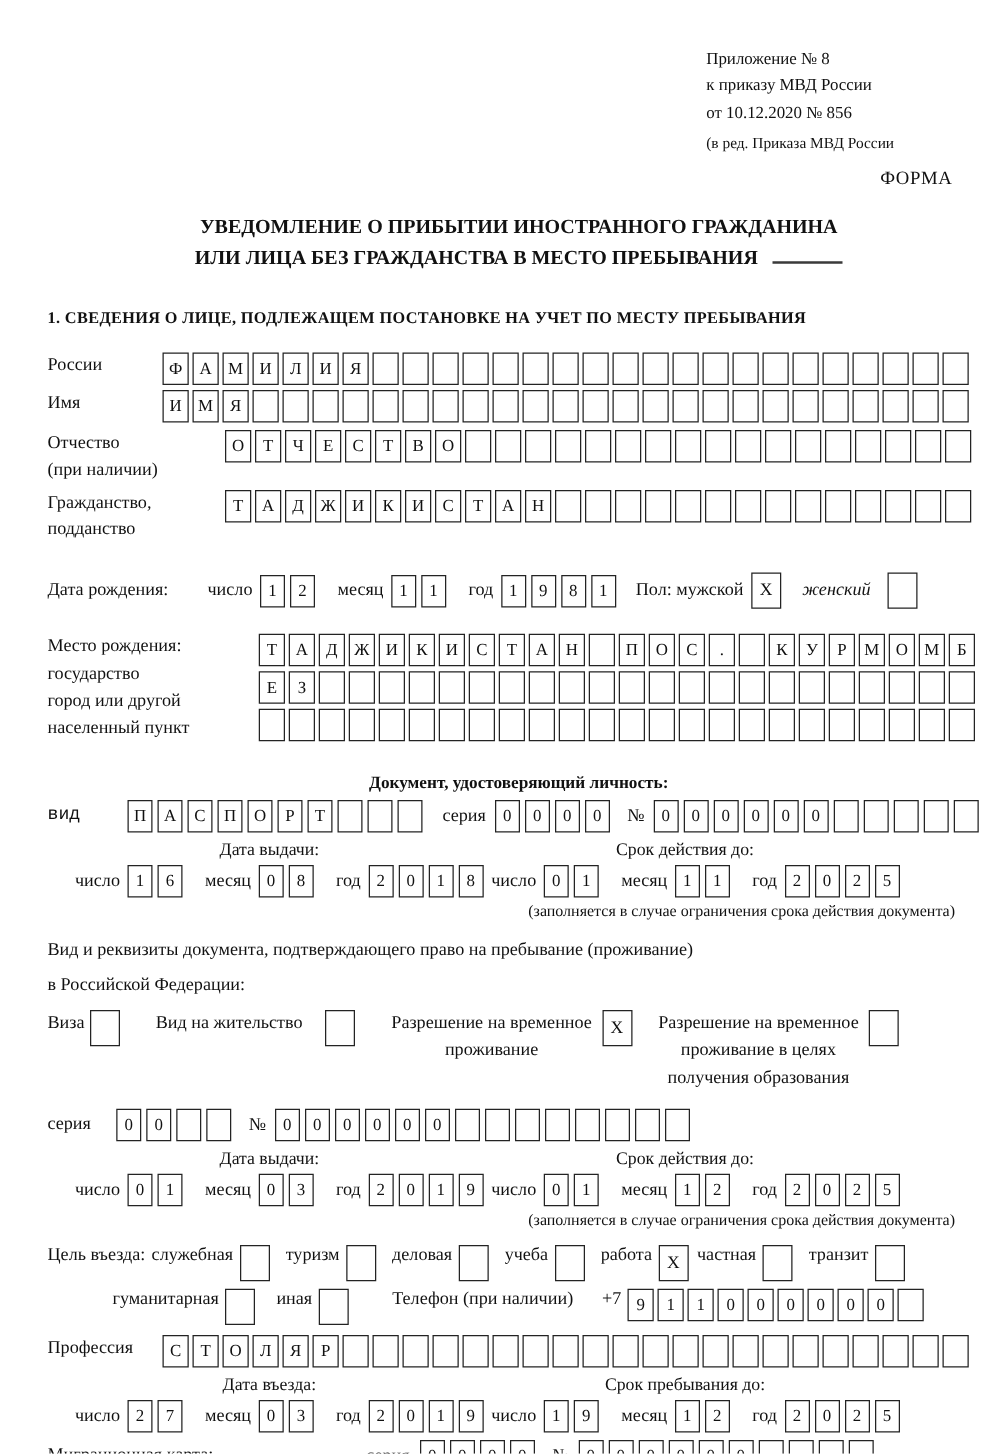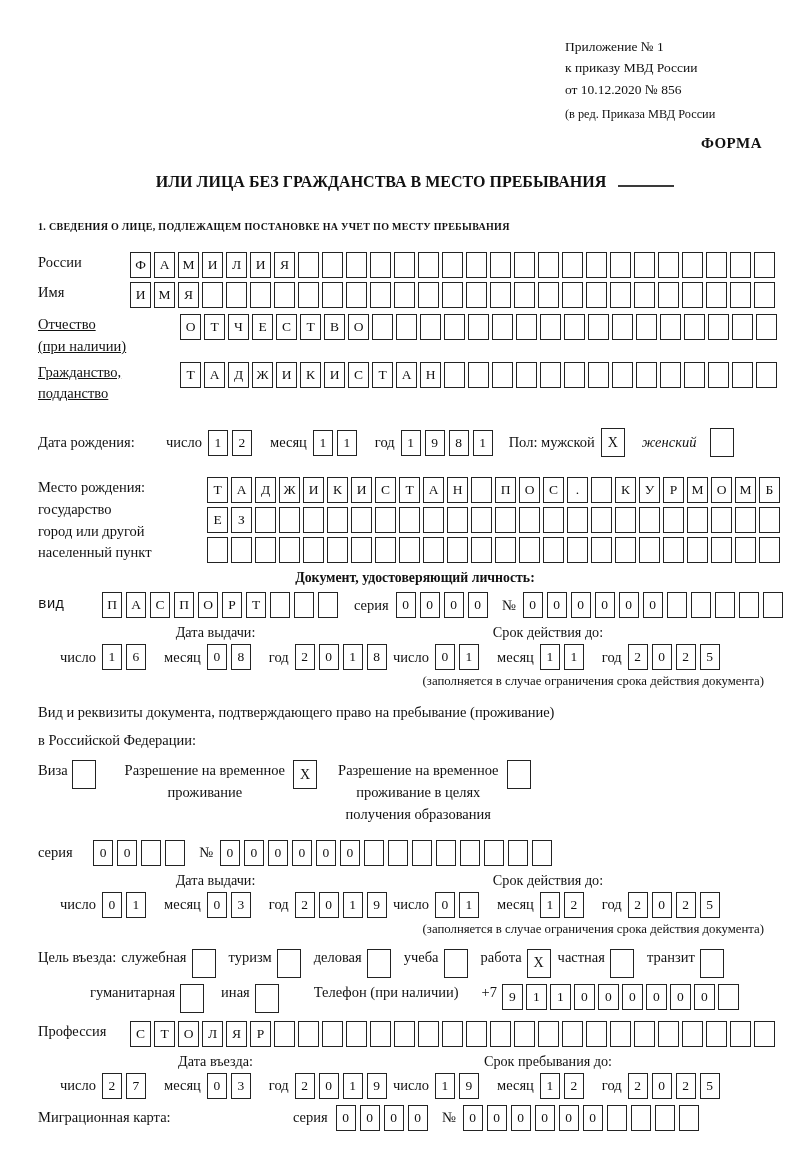--- a/index.html
+++ b/index.html
@@ -2,29 +2,29 @@
 <html><head>
 <meta charset="utf-8">
 <style>
   html,body{margin:0;padding:0;background:#fff;}
   .page{width:800px;height:1163px;box-sizing:border-box;padding:36px 8px 0 38px;
         font-family:"Liberation Serif","DejaVu Serif",serif;color:#111;background:#fff;
         position:relative;overflow:hidden;}
   
   .hdr{margin-left:527px;font-size:13.5px;line-height:1.58;}
   .hdr .small{font-size:12.3px;line-height:1.5;margin-top:5px;}
-  .forma{text-align:right;margin:12px 30px 0 0;font-weight:bold;font-size:15px;letter-spacing:.5px;}
+  .forma{text-align:right;margin:12px 30px 0 0;font-weight:normal;font-size:15px;letter-spacing:.5px;}
   
   .title{text-align:center;font-weight:bold;font-size:16px;margin-top:18px;line-height:1.55;}
   .blank{display:inline-block;width:56px;border-bottom:2px solid #3a3a3a;margin-left:12px;vertical-align:baseline;}
-  .sec1{font-weight:bold;font-size:10px;letter-spacing:.3px;margin-top:26px;}
+  .sec1{font-weight:bold;font-size:13px;letter-spacing:.3px;margin-top:26px;}
   
   .frow{display:flex;align-items:flex-start;margin-top:4px;}
   .lbl{font-size:14.5px;line-height:1.5;flex:none;}
-  .w92{width:92px;} .w142{width:142px;text-decoration:underline;} .w169{width:169px;} .w215{width:215px;}
+  .w92{width:92px;} .w142{width:142px;} .w169{width:169px;} .w215{width:215px;}
   .t{font-size:14.5px;flex:none;}
   
   .cells{display:inline-flex;flex:none;}
   .cell{flex:none;box-sizing:border-box;width:21px;height:26px;border:1.6px solid #232323;margin-right:3px;
         display:flex;align-items:center;justify-content:center;font-size:13.5px;background:#fff;}
   .sp .cell{width:20px;margin-right:4px;}
   .cbx .cell{width:24px;height:29px;font-size:14px;}
   .stack > .cells{display:flex;margin-top:0;}
   .stack > .cells + .cells{margin-top:4px;}
   
@@ -43,39 +43,40 @@
   .intro{font-size:14.5px;line-height:1.9;margin-top:10px;}
   .optrow{display:flex;align-items:flex-start;margin-top:6px;}
   .opt{display:flex;align-items:flex-start;flex:none;}
   .olbl{font-size:14.5px;line-height:1.5;text-align:center;}
   .opt .cbx{margin-left:8px;}
   
   .prow{display:flex;margin-top:12px;}
   .prow .pl{font-size:14.5px;flex:none;margin-right:5px;}
   .prow .cbx{margin-right:10px;}
   .mt6{margin-top:6px;} .mt8{margin-top:8px;} .mt10{margin-top:20px;} .mt12{margin-top:23px;} .mt14{margin-top:14px;} .mt20{margin-top:20px;}
-  .dochead{text-align:center;font-weight:bold;font-size:13.8px;margin-top:6px;}
+  .dochead{text-align:center;font-weight:bold;font-size:13.8px;margin-top:24px;}
   .ml12{margin-left:12px;margin-right:7px;} .ml10{margin-left:10px;margin-right:7px;}
 </style>
 </head>
 <body>
 
 <div class="page">
 
   <div class="hdr">
-    <div>Приложение № 1</div>
+    <div>Приложение № 8</div>
     <div>к приказу МВД России</div>
     <div>от 10.12.2020 № 856</div>
     <div class="small">
       <div>(в ред. Приказа МВД России</div>
     </div>
   </div>
   <div class="forma">ФОРМА</div>
 
   <div class="title">
+    <div>УВЕДОМЛЕНИЕ О ПРИБЫТИИ ИНОСТРАННОГО ГРАЖДАНИНА</div>
     <div><span>ИЛИ ЛИЦА БЕЗ ГРАЖДАНСТВА В МЕСТО ПРЕБЫВАНИЯ</span><span class="blank"></span></div>
   </div>
 
   <div class="sec1">1. СВЕДЕНИЯ О ЛИЦЕ, ПОДЛЕЖАЩЕМ ПОСТАНОВКЕ НА УЧЕТ ПО МЕСТУ ПРЕБЫВАНИЯ</div>
 
   <div class="frow mt20">
     <span class="lbl w92">России</span>
     <span class="cells">
         <span class="cell">Ф</span>
         <span class="cell">А</span>
@@ -436,20 +437,26 @@
   </div>
 
   <div class="optrow">
     <span class="opt">
       <span class="olbl">Виза</span>
       <span class="cells cbx" style="margin-left:4px;">
           <span class="cell"></span>
         </span>
     </span>
     <span class="opt" style="margin-left:26px;">
+      <span class="olbl">Вид на жительство</span>
+      <span class="cells cbx" style="margin-left:18px;">
+          <span class="cell"></span>
+        </span>
+    </span>
+    <span class="opt" style="margin-left:26px;">
       <span class="olbl">
         <div>Разрешение на временное</div>
         <div>проживание</div>
       </span>
       <span class="cells cbx">
           <span class="cell">X</span>
         </span>
     </span>
     <span class="opt" style="margin-left:18px;">
       <span class="olbl">

